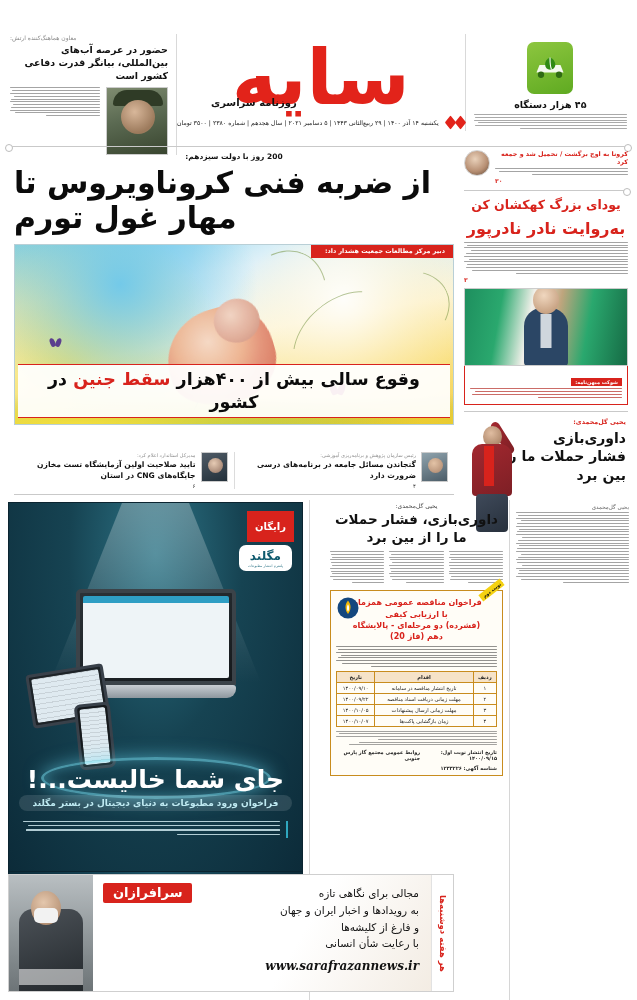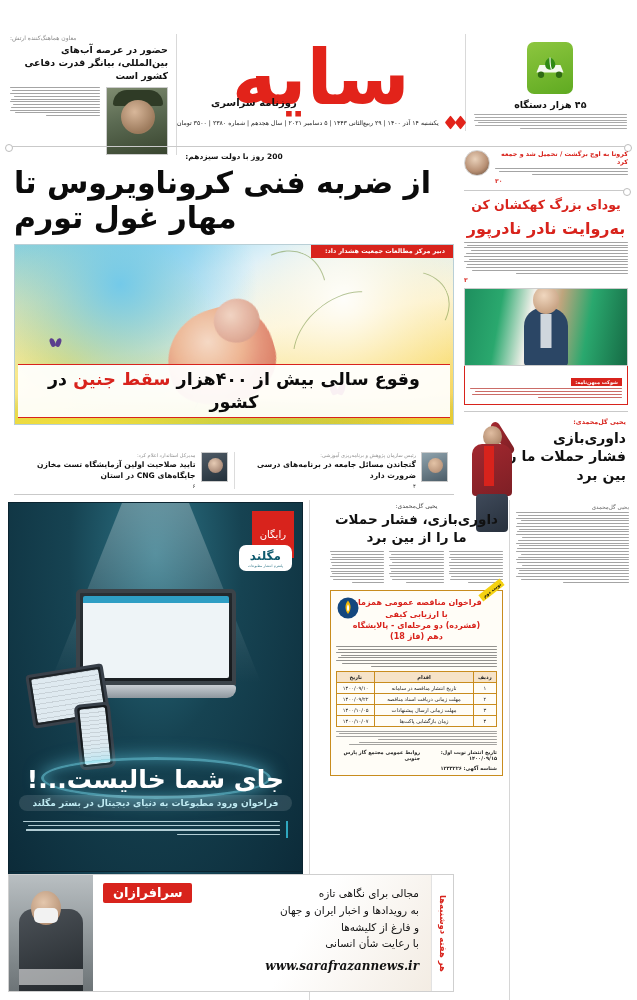--- a/index.html
+++ b/index.html
@@ -435,21 +435,21 @@
     border: 1px solid #0b2430;
     height: 370px; overflow: hidden;
   }
   .magad .beam {
     position:absolute; left:14%; right:14%; top:-10px; height:190px;
     background: linear-gradient(180deg, rgba(255,255,255,.30), rgba(255,255,255,0));
     clip-path: polygon(36% 0, 64% 0, 100% 100%, 0 100%);
   }
   .free-badge {
     position:absolute; right:8px; top:8px; background:#d8231c; color:#fff;
-    font-size:10px; font-weight:normal; padding:18px 8px; z-index:4;margin-left:32px;
+    font-size:10px; font-weight:bold; padding:10px 8px; z-index:4;margin-left:32px;
   }
   .mag-logo {
     position:absolute; right:10px; top:42px; background:#fff;
     border-radius:7px; padding:4px 9px 3px; z-index:4; text-align:center;
   }
   .mag-logo .nm{ font-size:12px; font-weight:bold; color:#0e5a6e; letter-spacing:-.5px; }
   .mag-logo .sb{ font-size:3.6px; color:#3b7d8e; margin-top:1px; }
 
   .devices { position:absolute; left:0; right:0; top:62px; height:200px; }
   .laptop {
@@ -853,21 +853,21 @@
         <div class="tender-ribbon">نوبت دوم</div>
         <div class="tender-logo">
           <svg viewBox="0 0 32 32" xmlns="http://www.w3.org/2000/svg" aria-hidden="true">
             <circle cx="16" cy="16" r="14" fill="#14477e"></circle>
             <path d="M16 6 C11 12 12 19 16 24 C20 19 21 12 16 6 Z" fill="#f2b705"></path>
             <path d="M16 11 C14 14 14 18 16 21 C18 18 18 14 16 11 Z" fill="#ffffff"></path>
           </svg>
         </div>
         <div class="tender-title">
           <span>فراخوان مناقصه عمومی همزمان با ارزیابی کیفی</span>
-          <span class="l2">(فشرده) دو مرحله‌ای - پالایشگاه دهم (فاز 18)</span>
+          <span class="l2">(فشرده) دو مرحله‌ای - پالایشگاه دهم (فاز 20)</span>
         </div>
 
         <div class="tender-body">
           <div class="ftext tiny">
             <i style="width:100%"></i>
               <i style="width:99%"></i>
               <i style="width:100%"></i>
               <i style="width:97%"></i>
             <i style="width:99%"></i>
               <i style="width:100%"></i>

